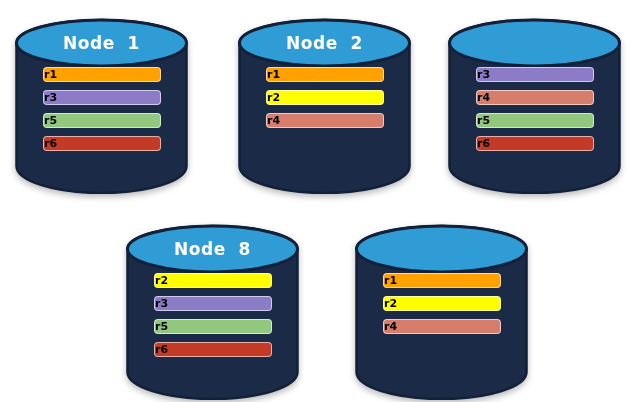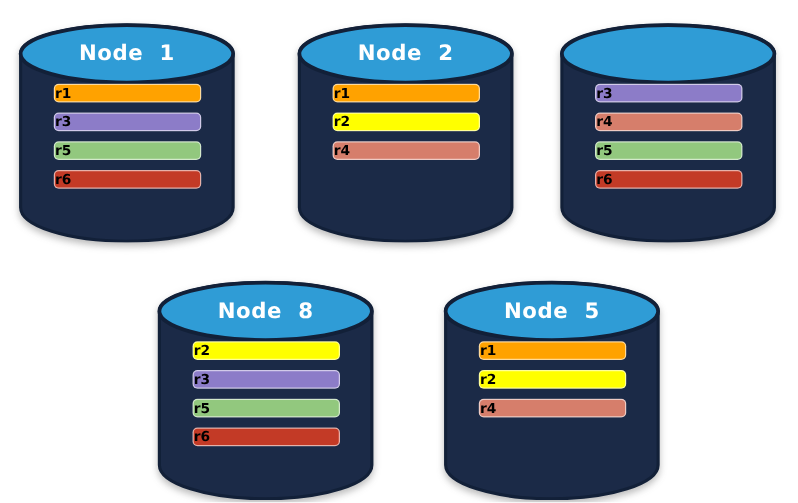--- a/index.html
+++ b/index.html
@@ -166,20 +166,19 @@
         <path class="cyl-body" d="M 3.5,33
                  L 3.5,156
                  C 3.5,170.9 41.6,183 88.5,183
                  C 135.4,183 173.5,170.9 173.5,156
                  L 173.5,33
                  C 173.5,20.3 135.4,10 88.5,10
                  C 41.6,10 3.5,20.3 3.5,33
                  Z"></path>
         <ellipse class="cyl-top" cx="88.5" cy="33" rx="85" ry="23"></ellipse>
       </svg>
-      <div class="node-title">Node  5</div>
       <div class="bars">
         <div class="bar" style="background: rgb(255, 162, 0);">r1</div>
         <div class="bar" style="background: rgb(255, 255, 0);">r2</div>
         <div class="bar" style="background: rgb(214, 126, 107);">r4</div>
       </div>
     </div>
   </div>
 
 </body></html>

